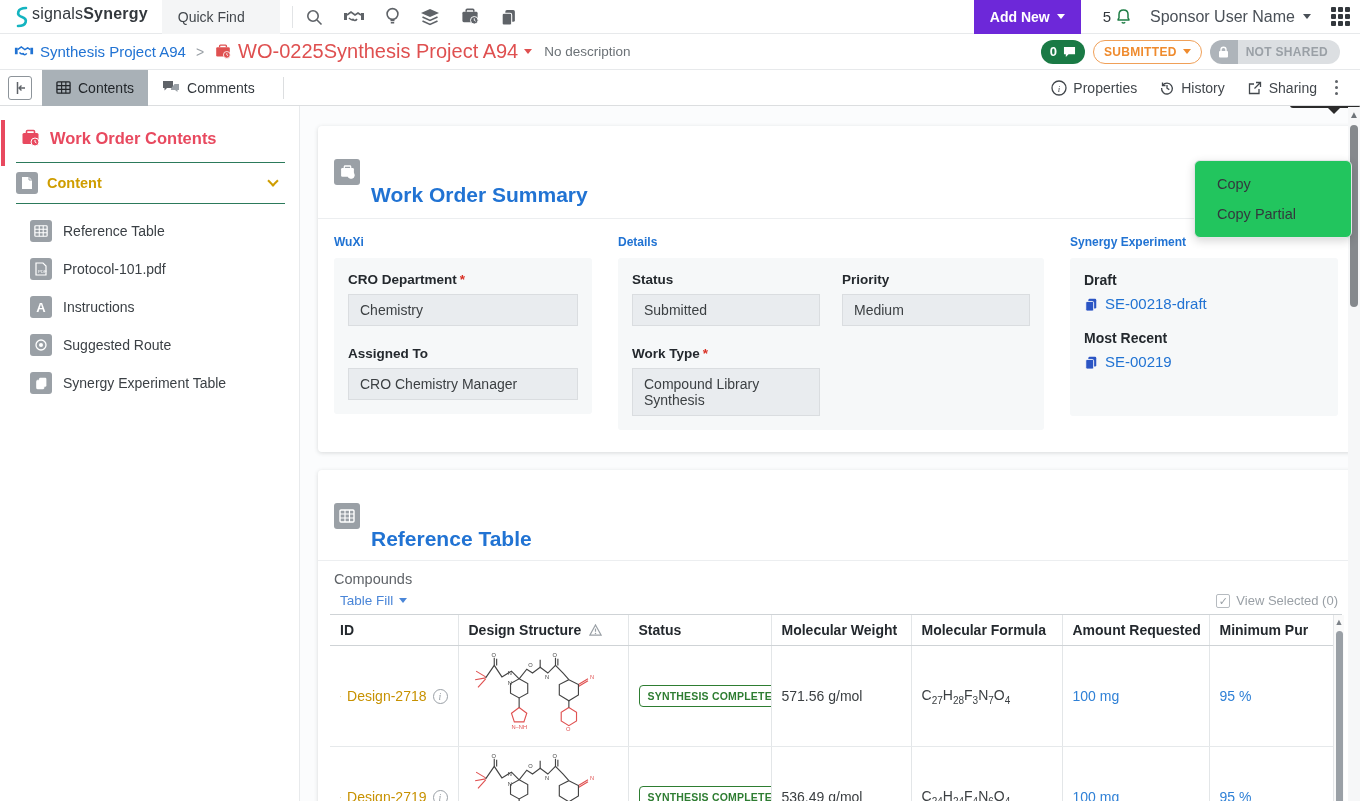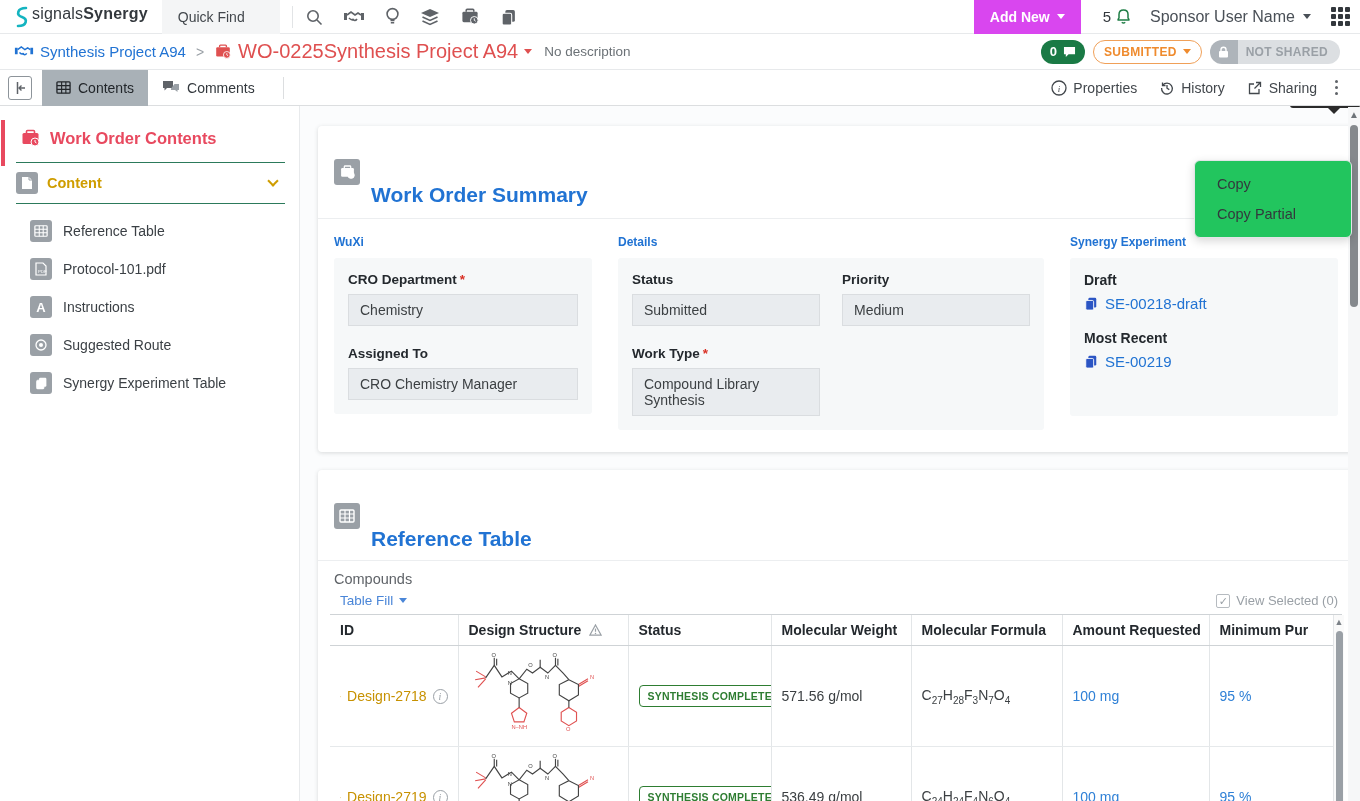--- a/index.html
+++ b/index.html
@@ -11,21 +11,21 @@
     border-bottom:1px solid #e7e9eb; padding:0 10px 0 12px; position:relative; z-index:30; }
   .brand { display:flex; align-items:flex-start; gap:0; }
   .brand-name { font-size:16px; color:#33383d; letter-spacing:.2px; }
   .brand-name b { font-weight:bold; }
   .quickfind { margin-left:14px; background:#f4f5f6; color:#42474c; font-size:14px;
     padding:6px 16px; height:34px; display:flex; align-items:center; min-width:118px; cursor:text; }
   .tb-sep { width:1px; height:22px; background:#e2e4e6; margin:0 12px; }
   .tb-icons { display:flex; align-items:center; gap:20px; color:#5f6368; }
   .tb-icons svg { display:block; }
   .spacer { flex:1; }
-  .add-new { background:#d946ef; color:#fff; font-weight:bold; font-size:14px;
+  .add-new { background:#6d28d9; color:#fff; font-weight:bold; font-size:14px;
     height:34px; padding:0 16px; display:flex; align-items:center; gap:7px; cursor:pointer; }
   .caret { width:0; height:0; border-left:4px solid transparent; border-right:4px solid transparent;
     border-top:5px solid currentColor; display:inline-block; }
   .notif { display:flex; align-items:center; gap:4px; margin:0 18px 0 22px; cursor:pointer; }
   .notif-count { font-size:15px; color:#33383d; }
   .username { font-size:16px; color:#4a5057; display:flex; align-items:center; gap:8px; cursor:pointer; }
   .apps-grid { margin-left:20px; display:grid; grid-template-columns:repeat(3,5px);
     grid-template-rows:repeat(3,5px); gap:2px; cursor:pointer; }
   .apps-grid i { background:#33383d; border-radius:1px; }
 
@@ -105,21 +105,21 @@
   .panel { background:#f6f8f9; border-radius:3px; padding:14px; }
   .field-label { font-weight:bold; font-size:13.5px; color:#24292e; margin-bottom:7px; }
   .req { color:#d93025; margin-left:3px; }
   .field-box { background:#e9ecef; border:1px solid #dadde0; border-radius:0;
     padding:7px 11px; font-size:14px; color:#3c4043; }
   .col-wuxi { width:258px; flex:none; }
   .col-wuxi .field + .field { margin-top:20px; }
   .col-details { flex:1; }
   .details-grid { display:grid; grid-template-columns:1fr 1fr; gap:20px 22px; }
   .col-syn { width:268px; flex:none; }
-  .syn-link { display:flex; align-items:center; gap:7px; color:#2173d3; font-size:15px;
+  .syn-link { display:flex; align-items:flex-end; gap:7px; color:#2173d3; font-size:15px;
     margin:4px 0 18px; cursor:pointer; }
 
   
   .compounds-label { color:#5f6368; font-size:14.5px; padding:10px 16px 2px; }
   .table-controls { display:flex; align-items:center; padding:4px 16px 6px 22px; }
   .bulkfill { color:#4a86d8; font-size:13.5px; display:flex; align-items:center; gap:6px; cursor:pointer; }
   .view-selected { margin-left:auto; display:flex; align-items:center; gap:6px; color:#9aa0a6; font-size:13px; }
   .cb { width:14px; height:14px; border:1px solid #b6bbc0; border-radius:2px; background:#fff;
     color:#9aa0a6; font-size:11px; line-height:12px; text-align:center; cursor:pointer; }
   .rtable-wrap { position:relative; margin:0 12px; border-top:1px solid #cfd3d6; }

